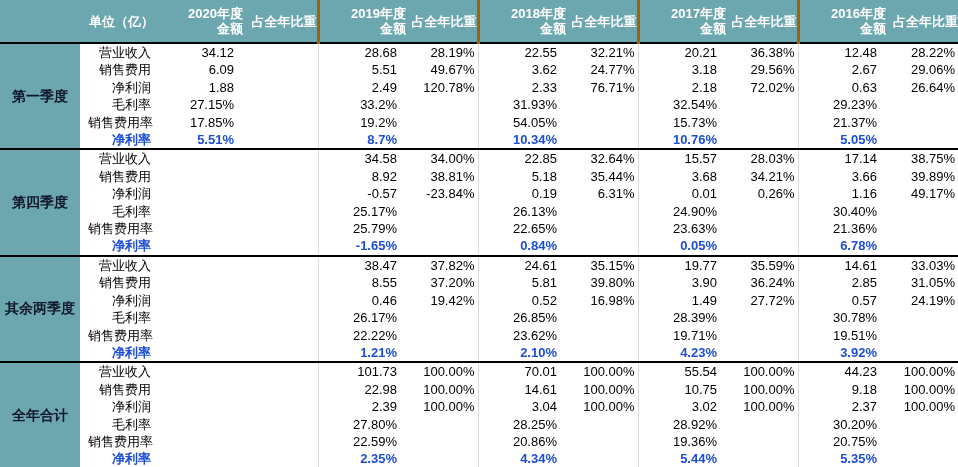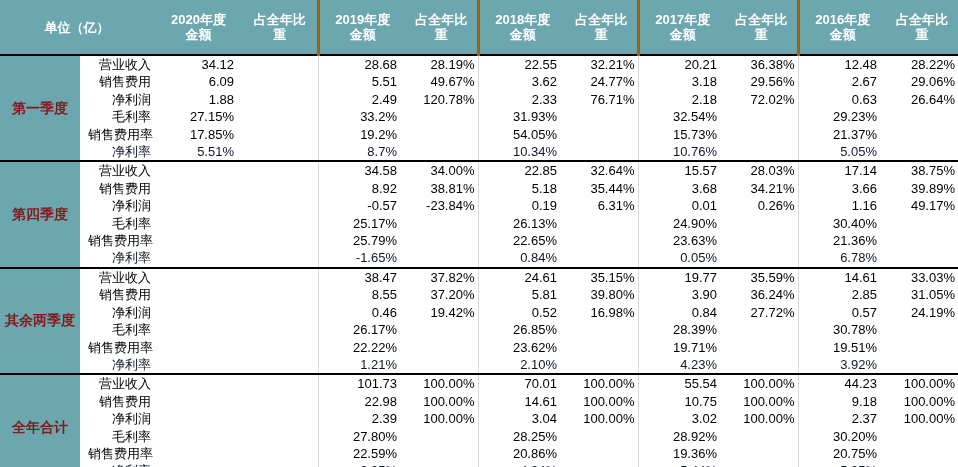--- a/index.html
+++ b/index.html
@@ -6,37 +6,37 @@
   .sheet {
     width:958px; height:467px; background:#fff; overflow:hidden;
     font-family:"Liberation Sans","DejaVu Sans",sans-serif;
   }
   table.fin {
     width:958px; border-collapse:collapse; table-layout:fixed;
     border-bottom:3px solid #000;
   }
   thead th {
     background:#6ca6af; color:#fff; font-weight:bold; font-size:13px;
-    height:42px; text-align:center; vertical-align:middle;
-    border-bottom:2px solid #000; padding:6px; line-height:15px;
+    height:42px; text-align:right; vertical-align:middle;
+    border-bottom:2px solid #000; padding:0; line-height:15px;
   }
   thead th.grp { border-left:3px solid #a16207; }
   td {
     height:17.4px; line-height:17.4px; font-size:13px; padding:0;
     white-space:nowrap; overflow:hidden; color:#000;
   }
   td.qtr {
-    background:#6ca6af; color:#7f1d1d; font-weight:bold;
+    background:#6ca6af; color:#0f172a; font-weight:bold;
     text-align:center; font-size:14px;
   }
   td.lbl   { text-align:right; padding-right:3px;padding-left:8px; }
   td.amt   { text-align:right; padding-right:9px; }
   td.share { text-align:right; padding-right:3px; }
   td.grp   { border-left:1px solid #d9d9d9; }
-  td.net, td.lbl.net { color:#0f172a; font-weight:normal; }
+  td.net, td.lbl.net { color:#1d4ed8; font-weight:bold; }
   tr.sec-top td { border-top:2px solid #000; }
 </style>
 </head>
 <body>
 
 <div class="sheet">
   <table class="fin">
     <colgroup>
       <col style="width:80px">
         <col style="width:74px">
@@ -278,21 +278,21 @@
           <td class="share">31.05%</td>
         </tr>
         <tr>
           <td class="lbl">净利润</td>
           <td class="amt"></td>
           <td class="share"></td>
           <td class="amt grp">0.46</td>
           <td class="share">19.42%</td>
           <td class="amt grp">0.52</td>
           <td class="share">16.98%</td>
-          <td class="amt grp">0.84</td>
+          <td class="amt grp">1.49</td>
           <td class="share">27.72%</td>
           <td class="amt grp">0.57</td>
           <td class="share">24.19%</td>
         </tr>
         <tr>
           <td class="lbl">毛利率</td>
           <td class="amt"></td>
           <td class="share"></td>
           <td class="amt grp">26.17%</td>
           <td class="share"></td>

